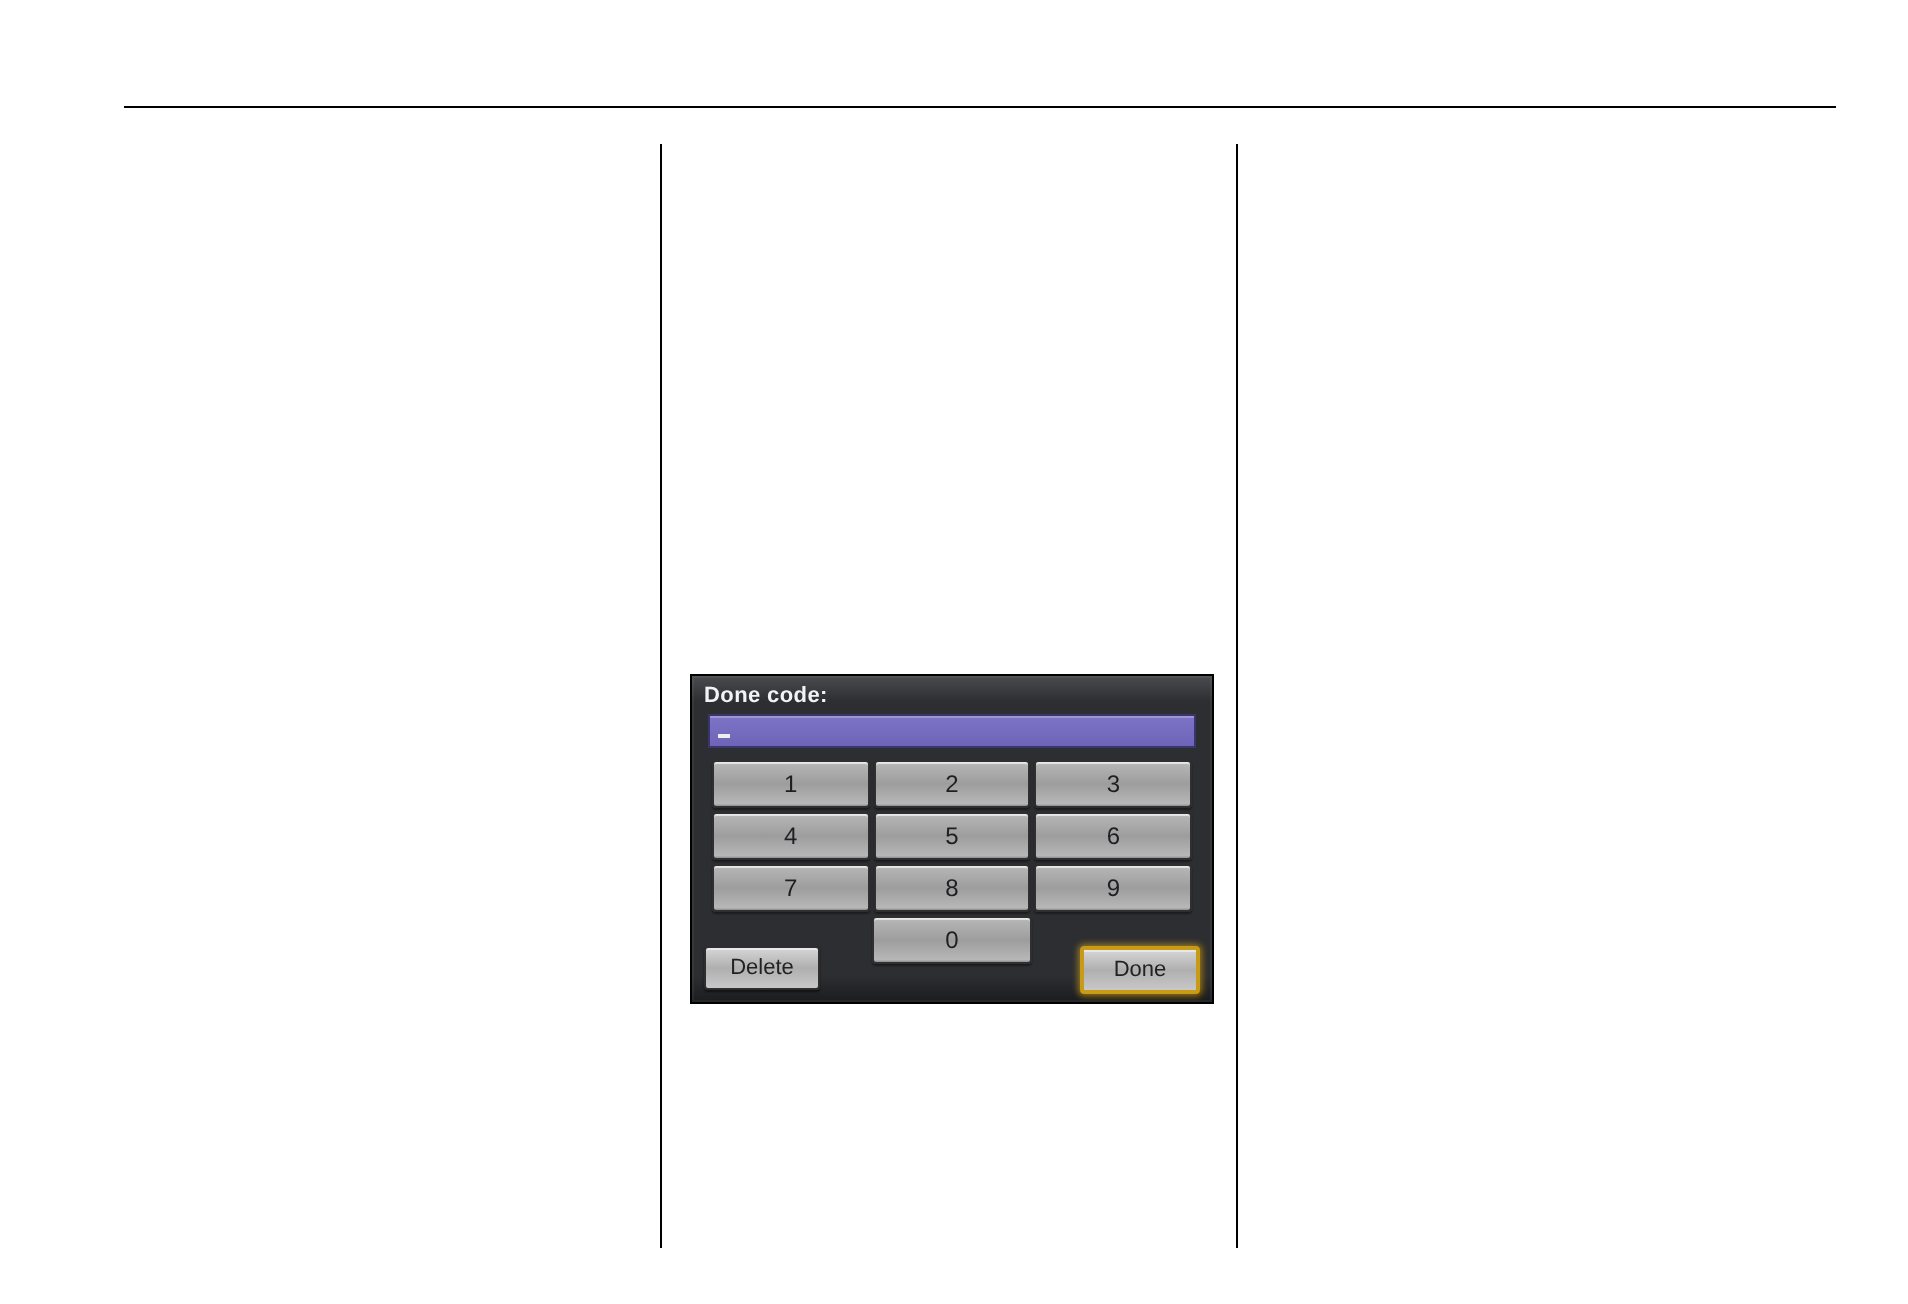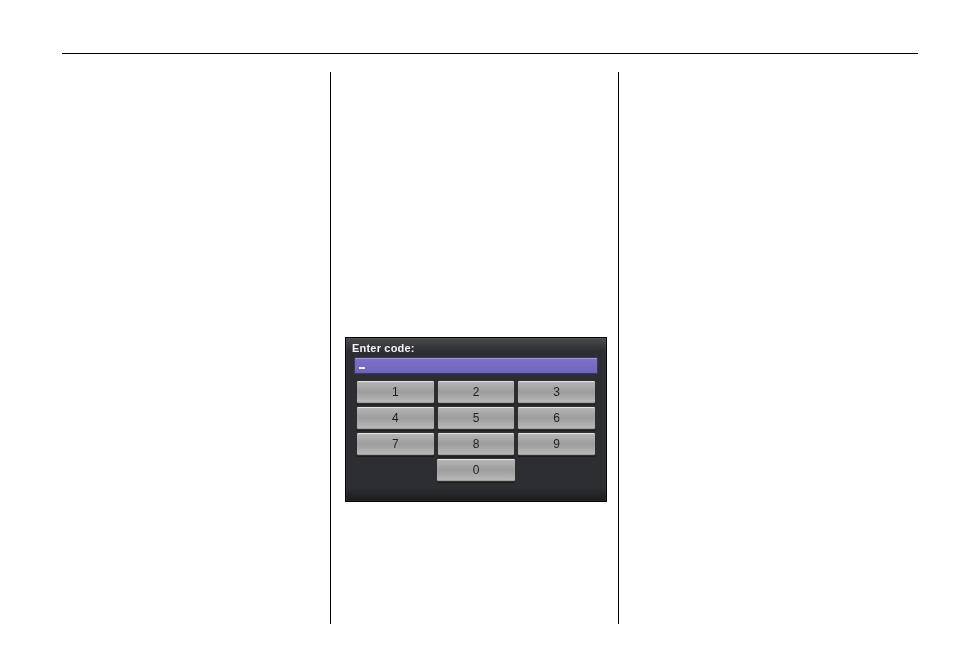--- a/index.html
+++ b/index.html
@@ -129,21 +129,21 @@
   }
 </style>
 </head>
 <body>
 
 <div class="top-rule"></div>
 <div class="col-divider-1"></div>
 <div class="col-divider-2"></div>
 
 <div class="device">
-  <div class="prompt">Enter code:</div>
+  <div class="prompt">Done code:</div>
   <div class="code-field">
     <div class="cursor"></div>
   </div>
 
   <div class="keypad">
     <div class="keyrow">
       <div class="key">1</div>
       <div class="key">2</div>
       <div class="key">3</div>
     </div>
@@ -155,13 +155,17 @@
     <div class="keyrow">
       <div class="key">7</div>
       <div class="key">8</div>
       <div class="key">9</div>
     </div>
     <div class="keyrow zero-row">
       <div class="key">0</div>
     </div>
   </div>
 
+  <div class="bottom-buttons">
+    <div class="btn btn-delete">Delete</div>
+    <div class="btn btn-done">Done</div>
+  </div>
 </div>
 
 </body></html>

